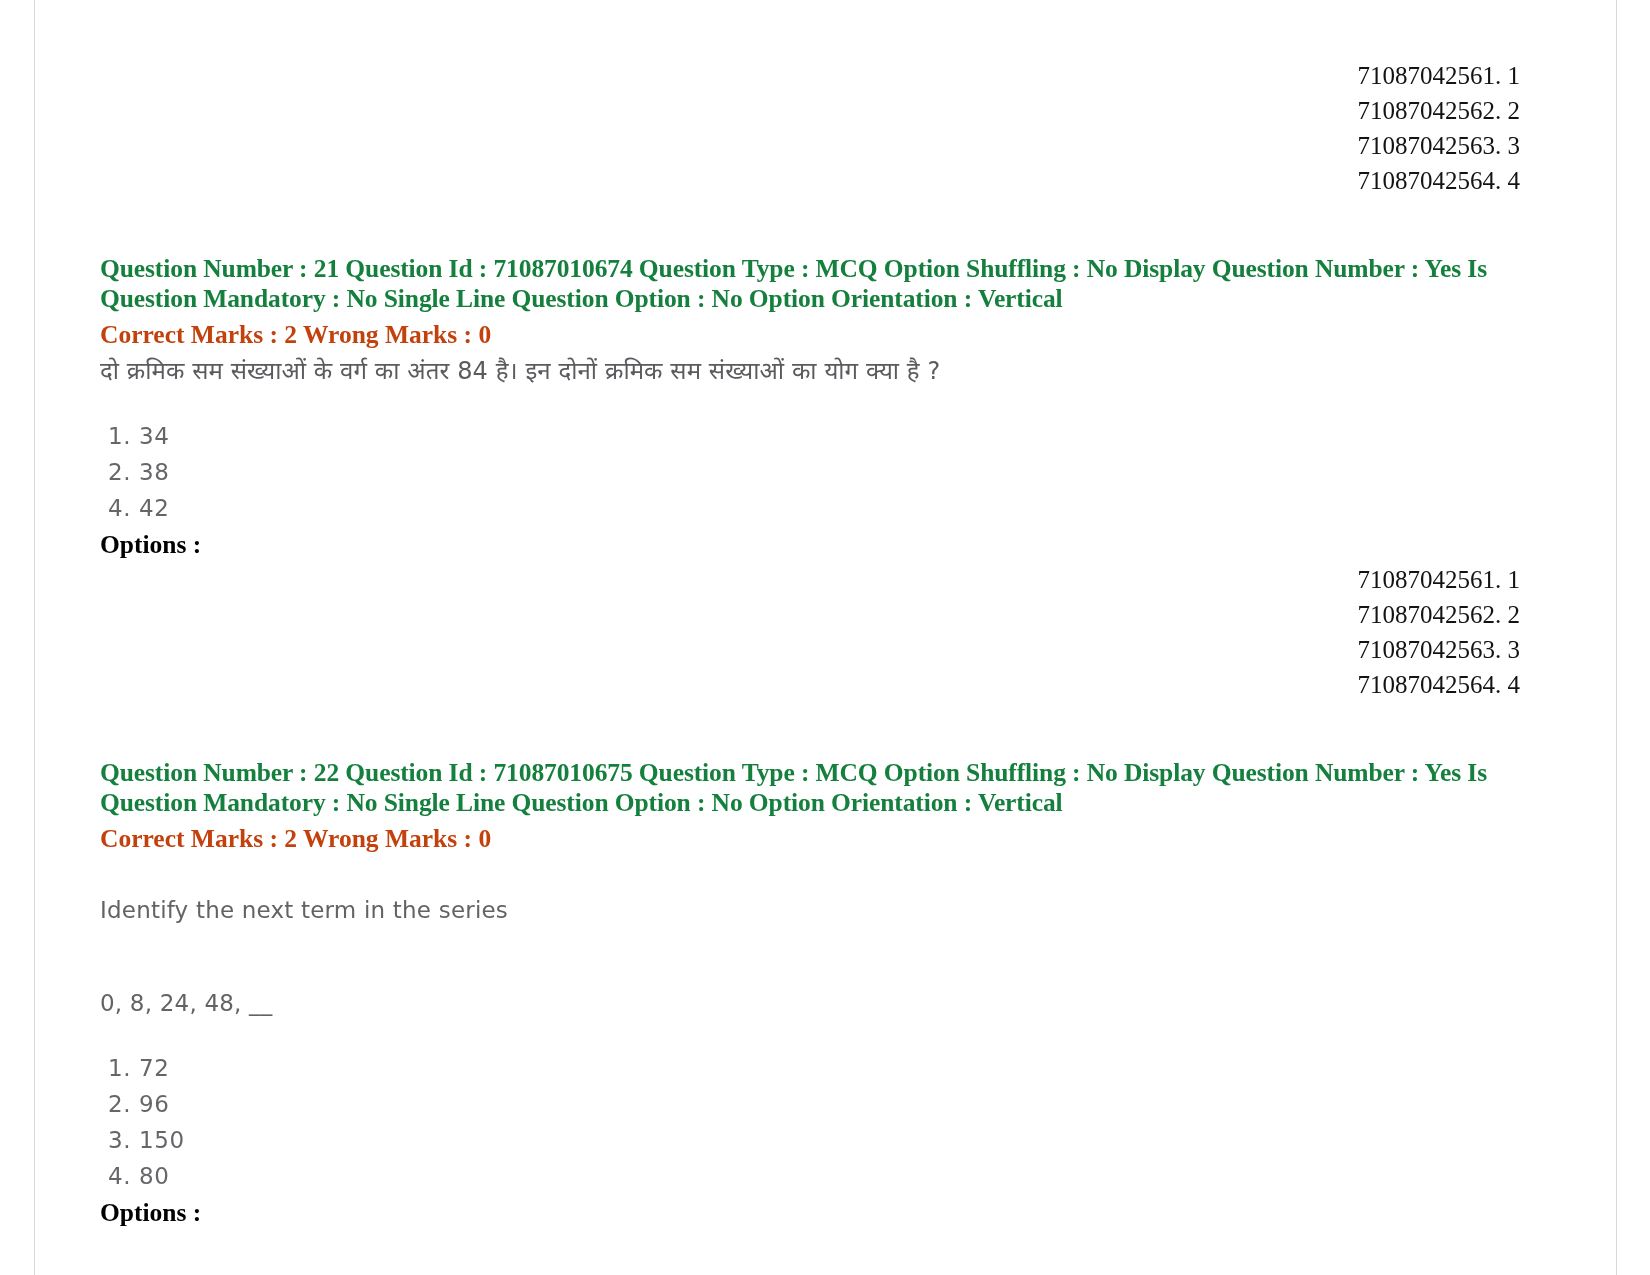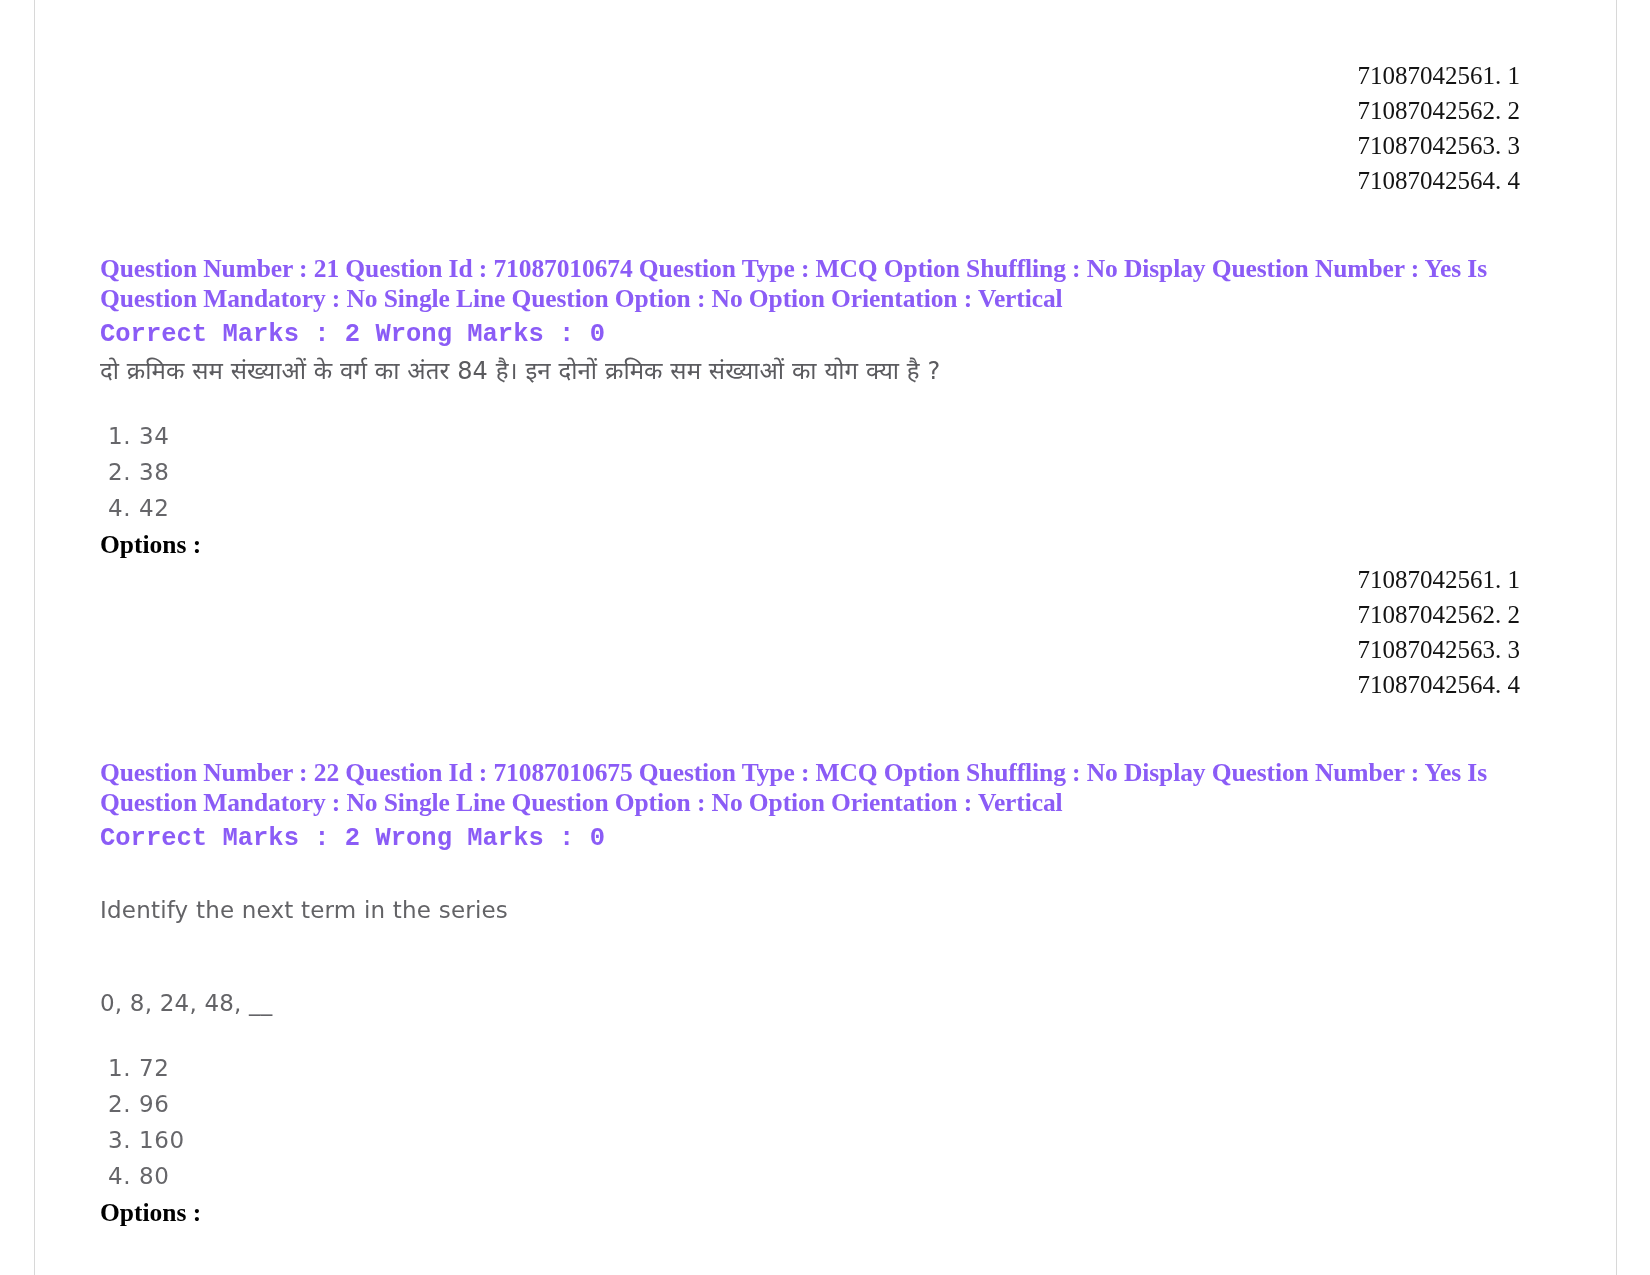--- a/index.html
+++ b/index.html
@@ -49,29 +49,29 @@
     line-height: 35px;
     color: #131313;
     white-space: pre;
     text-align: right;
   }
   .meta-head {
     font-family: "Liberation Serif", "DejaVu Serif", serif;
     font-weight: bold;
     font-size: 25.5px;
     line-height: 30px;
-    color: #8b5cf6;
+    color: #15803d;
     letter-spacing: -0.1px;
   }
   .meta-marks {
-    font-family: Liberation Mono, monospace;
+    font-family: Liberation Serif, serif;
     font-weight: bold;
     font-size: 25.5px;
     line-height: 30px;
-    color: #8b5cf6;
+    color: #c2410c;
   }
   .options-label {
     font-family: "Liberation Serif", "DejaVu Serif", serif;
     font-weight: bold;
     font-size: 25.5px;
     line-height: 34px;
     color: #000000;
   }
 
   
@@ -170,21 +170,21 @@
       <div style="height:10px"></div>
       <div class="scan scan-q">Identify the next term in the series</div>
 
       <div style="height:32px"></div>
       <div class="scan scan-q">0, 8, 24, 48, __</div>
 
       <div style="height:32px"></div>
       <div class="choices">
         <div class="scan scan-choice">1. 72</div>
         <div class="scan scan-choice">2. 96</div>
-        <div class="scan scan-choice">3. 160</div>
+        <div class="scan scan-choice">3. 150</div>
         <div class="scan scan-choice">4. 80</div>
       </div>
 
       <div style="height:2px"></div>
       <div class="options-label">Options :</div>
 
     </div>
 
   </div>
 </div>

